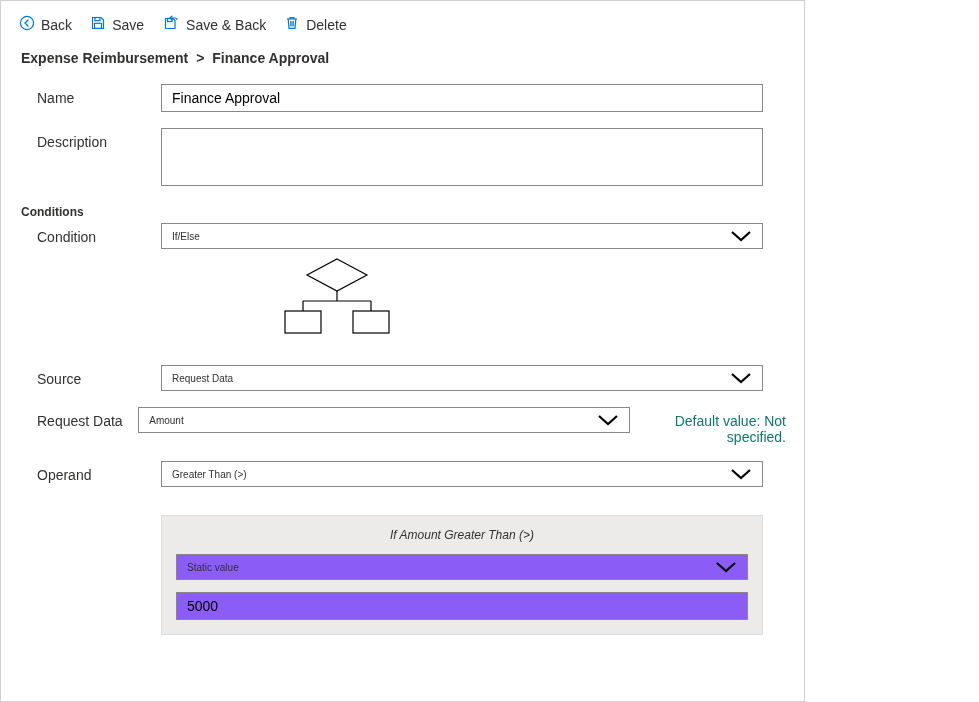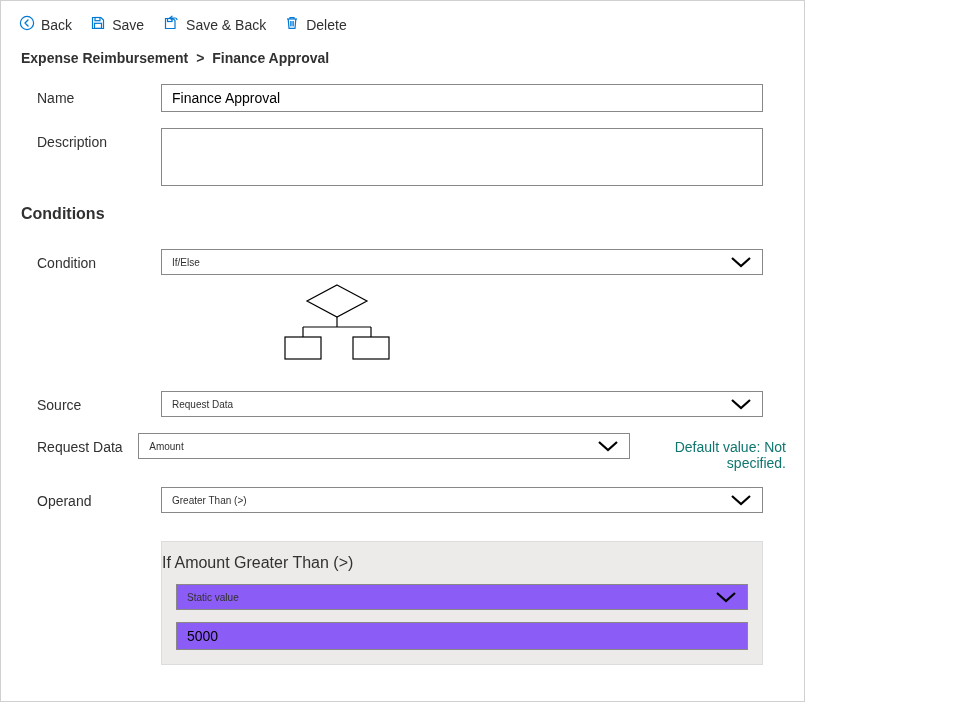--- a/index.html
+++ b/index.html
@@ -76,43 +76,44 @@
     justify-content: space-between;
     padding: 5px 10px;
     cursor: pointer;
     position: relative;
   }
   .select .sel-text { font-size: 10px; }
   .chev { width: 22px; height: 14px; display: inline-flex; align-items: center; justify-content: center; }
   .chev svg { display:block; }
   .section-head {
     font-weight: 600;
-    font-size: 16px;
-    margin: 10px 0 26px 2px;
+    font-size: 12px;
+    margin: 10px 0 4px 2px;
   }
   .diagram {
     width: 602px;
     height: 82px;
     display: flex;
     justify-content: flex-start;
     padding-left: 96px;
     margin: 6px 0 12px 0;
   }
   .subpanel {
     width: 602px;
     background: #edebe9;
     border: 1px solid #dcdcdc;
     padding: 0 0 14px 0;
     margin-top: 28px;
   }
   .subpanel-title {
-    text-align: left;
-    font-size: 16px;
+    text-align: center;
+    font-size: 12px;
     padding: 12px 0 12px 0;
     color: #323130;
+    font-style: italic;
   }
   .subpanel-inner {
     padding: 0 14px;
     display: flex;
     flex-direction: column;
     gap: 12px;
   }
   .subpanel .select, .subpanel input.text {
     background: #8b5cf6;
   }

